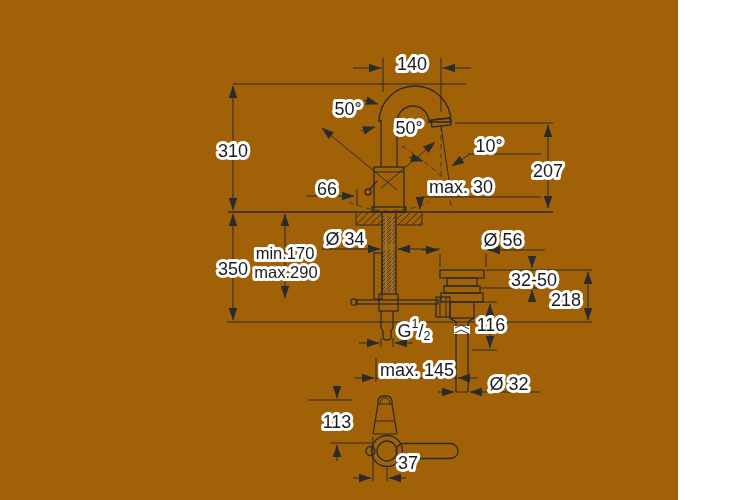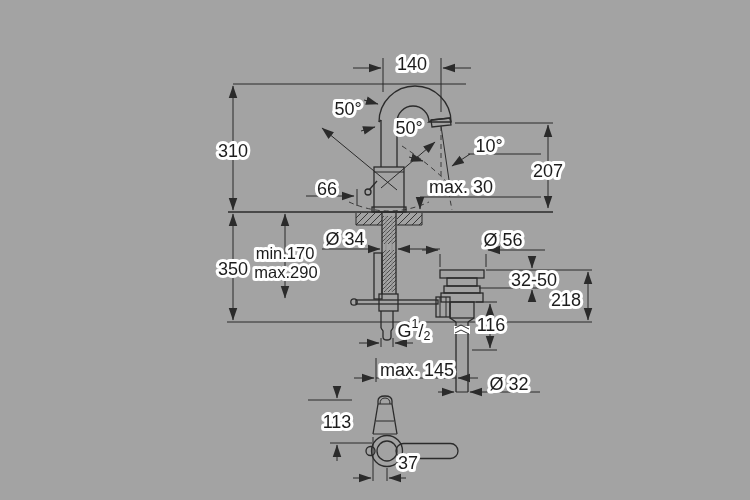--- a/index.html
+++ b/index.html
@@ -1,16 +1,16 @@
 <!DOCTYPE html>
 <html><head>
 <meta charset="utf-8">
 <style>
   html,body{margin:0;padding:0;background:#ffffff;}
-  #stage{position:relative;width:750px;height:500px;background:#a3a3a3;overflow:hidden;
+  #stage{position:relative;width:678px;height:500px;background:#a16207;overflow:hidden;
          font-family:"Liberation Sans", sans-serif;}
   svg{position:absolute;left:0;top:0;}
   .ln  {stroke:#2b2b2b;stroke-width:1.3;fill:none;stroke-linecap:butt;}
   .thin{stroke:#2b2b2b;stroke-width:1;fill:none;}
   .grey{stroke:#8a8a8a;stroke-width:.8;fill:none;}
   .dsh {stroke:#3a3a3a;stroke-width:1;fill:none;stroke-dasharray:5 4;}
   .fw  {fill:#ffffff;}
   .t   {font-family:"Liberation Sans",sans-serif;font-size:18px;fill:#1c1c1c;
         text-anchor:middle;dominant-baseline:central;
         paint-order:stroke;stroke:#ffffff;stroke-width:6;stroke-linejoin:round;}

